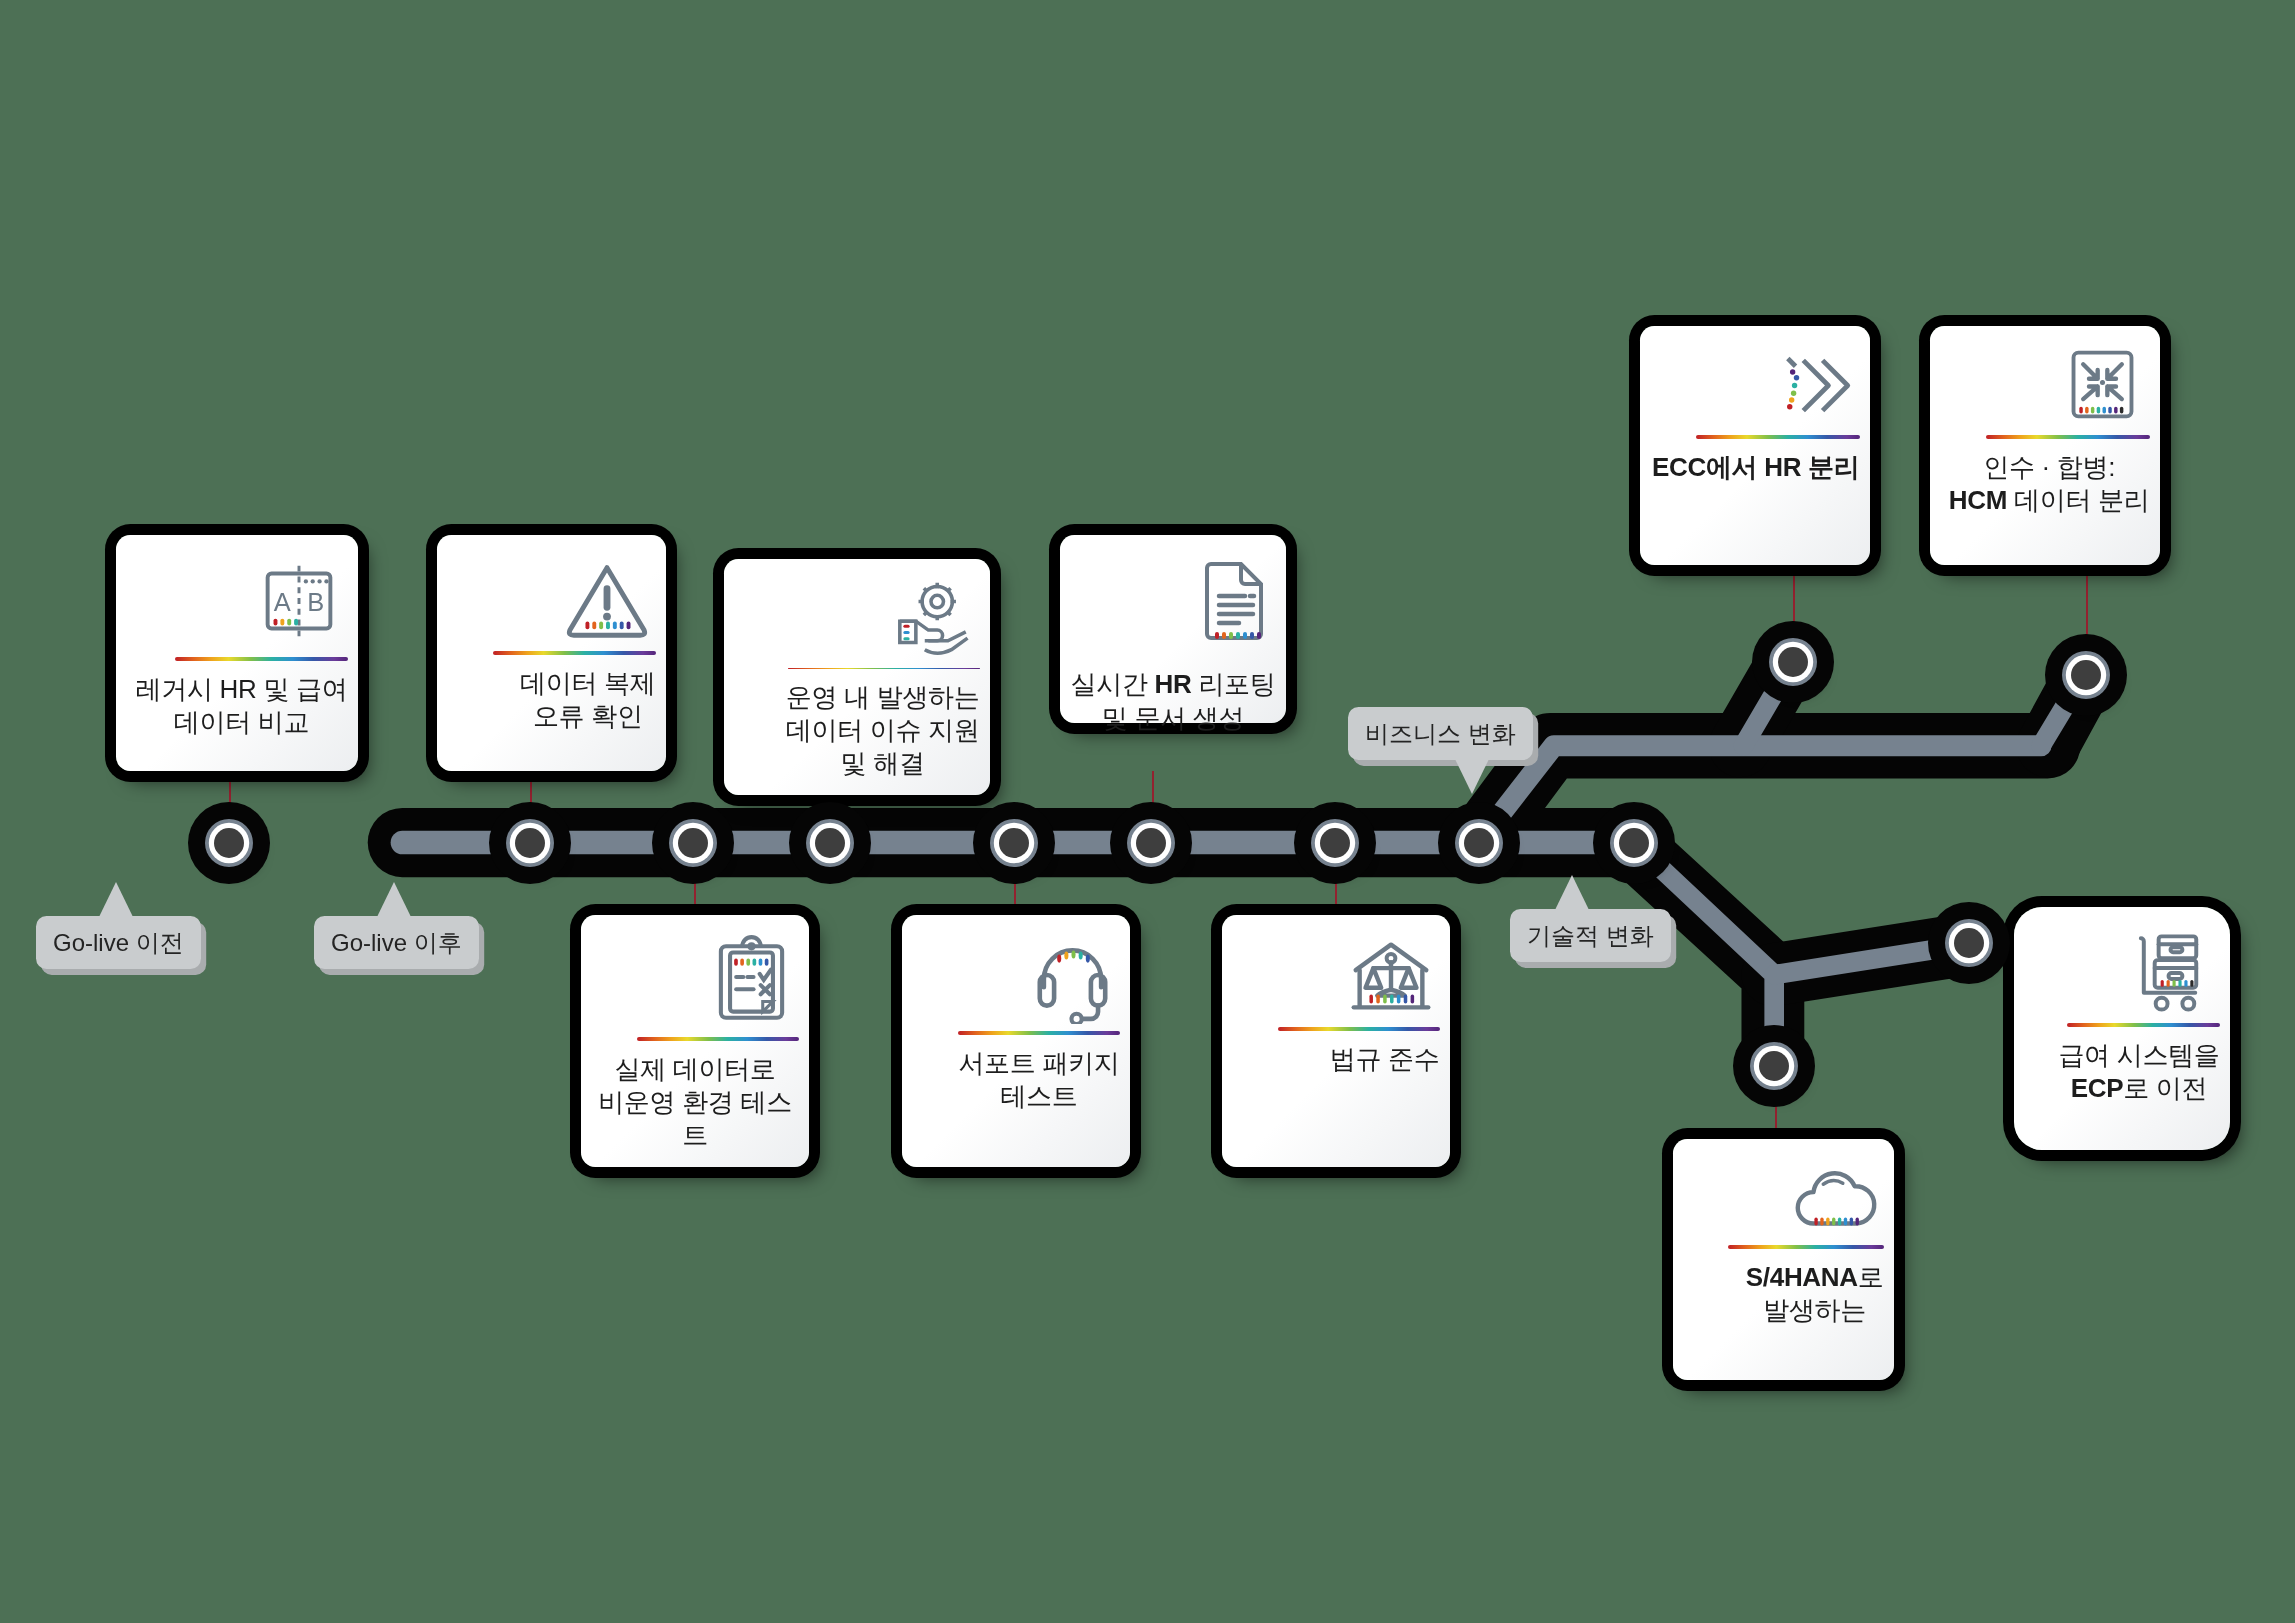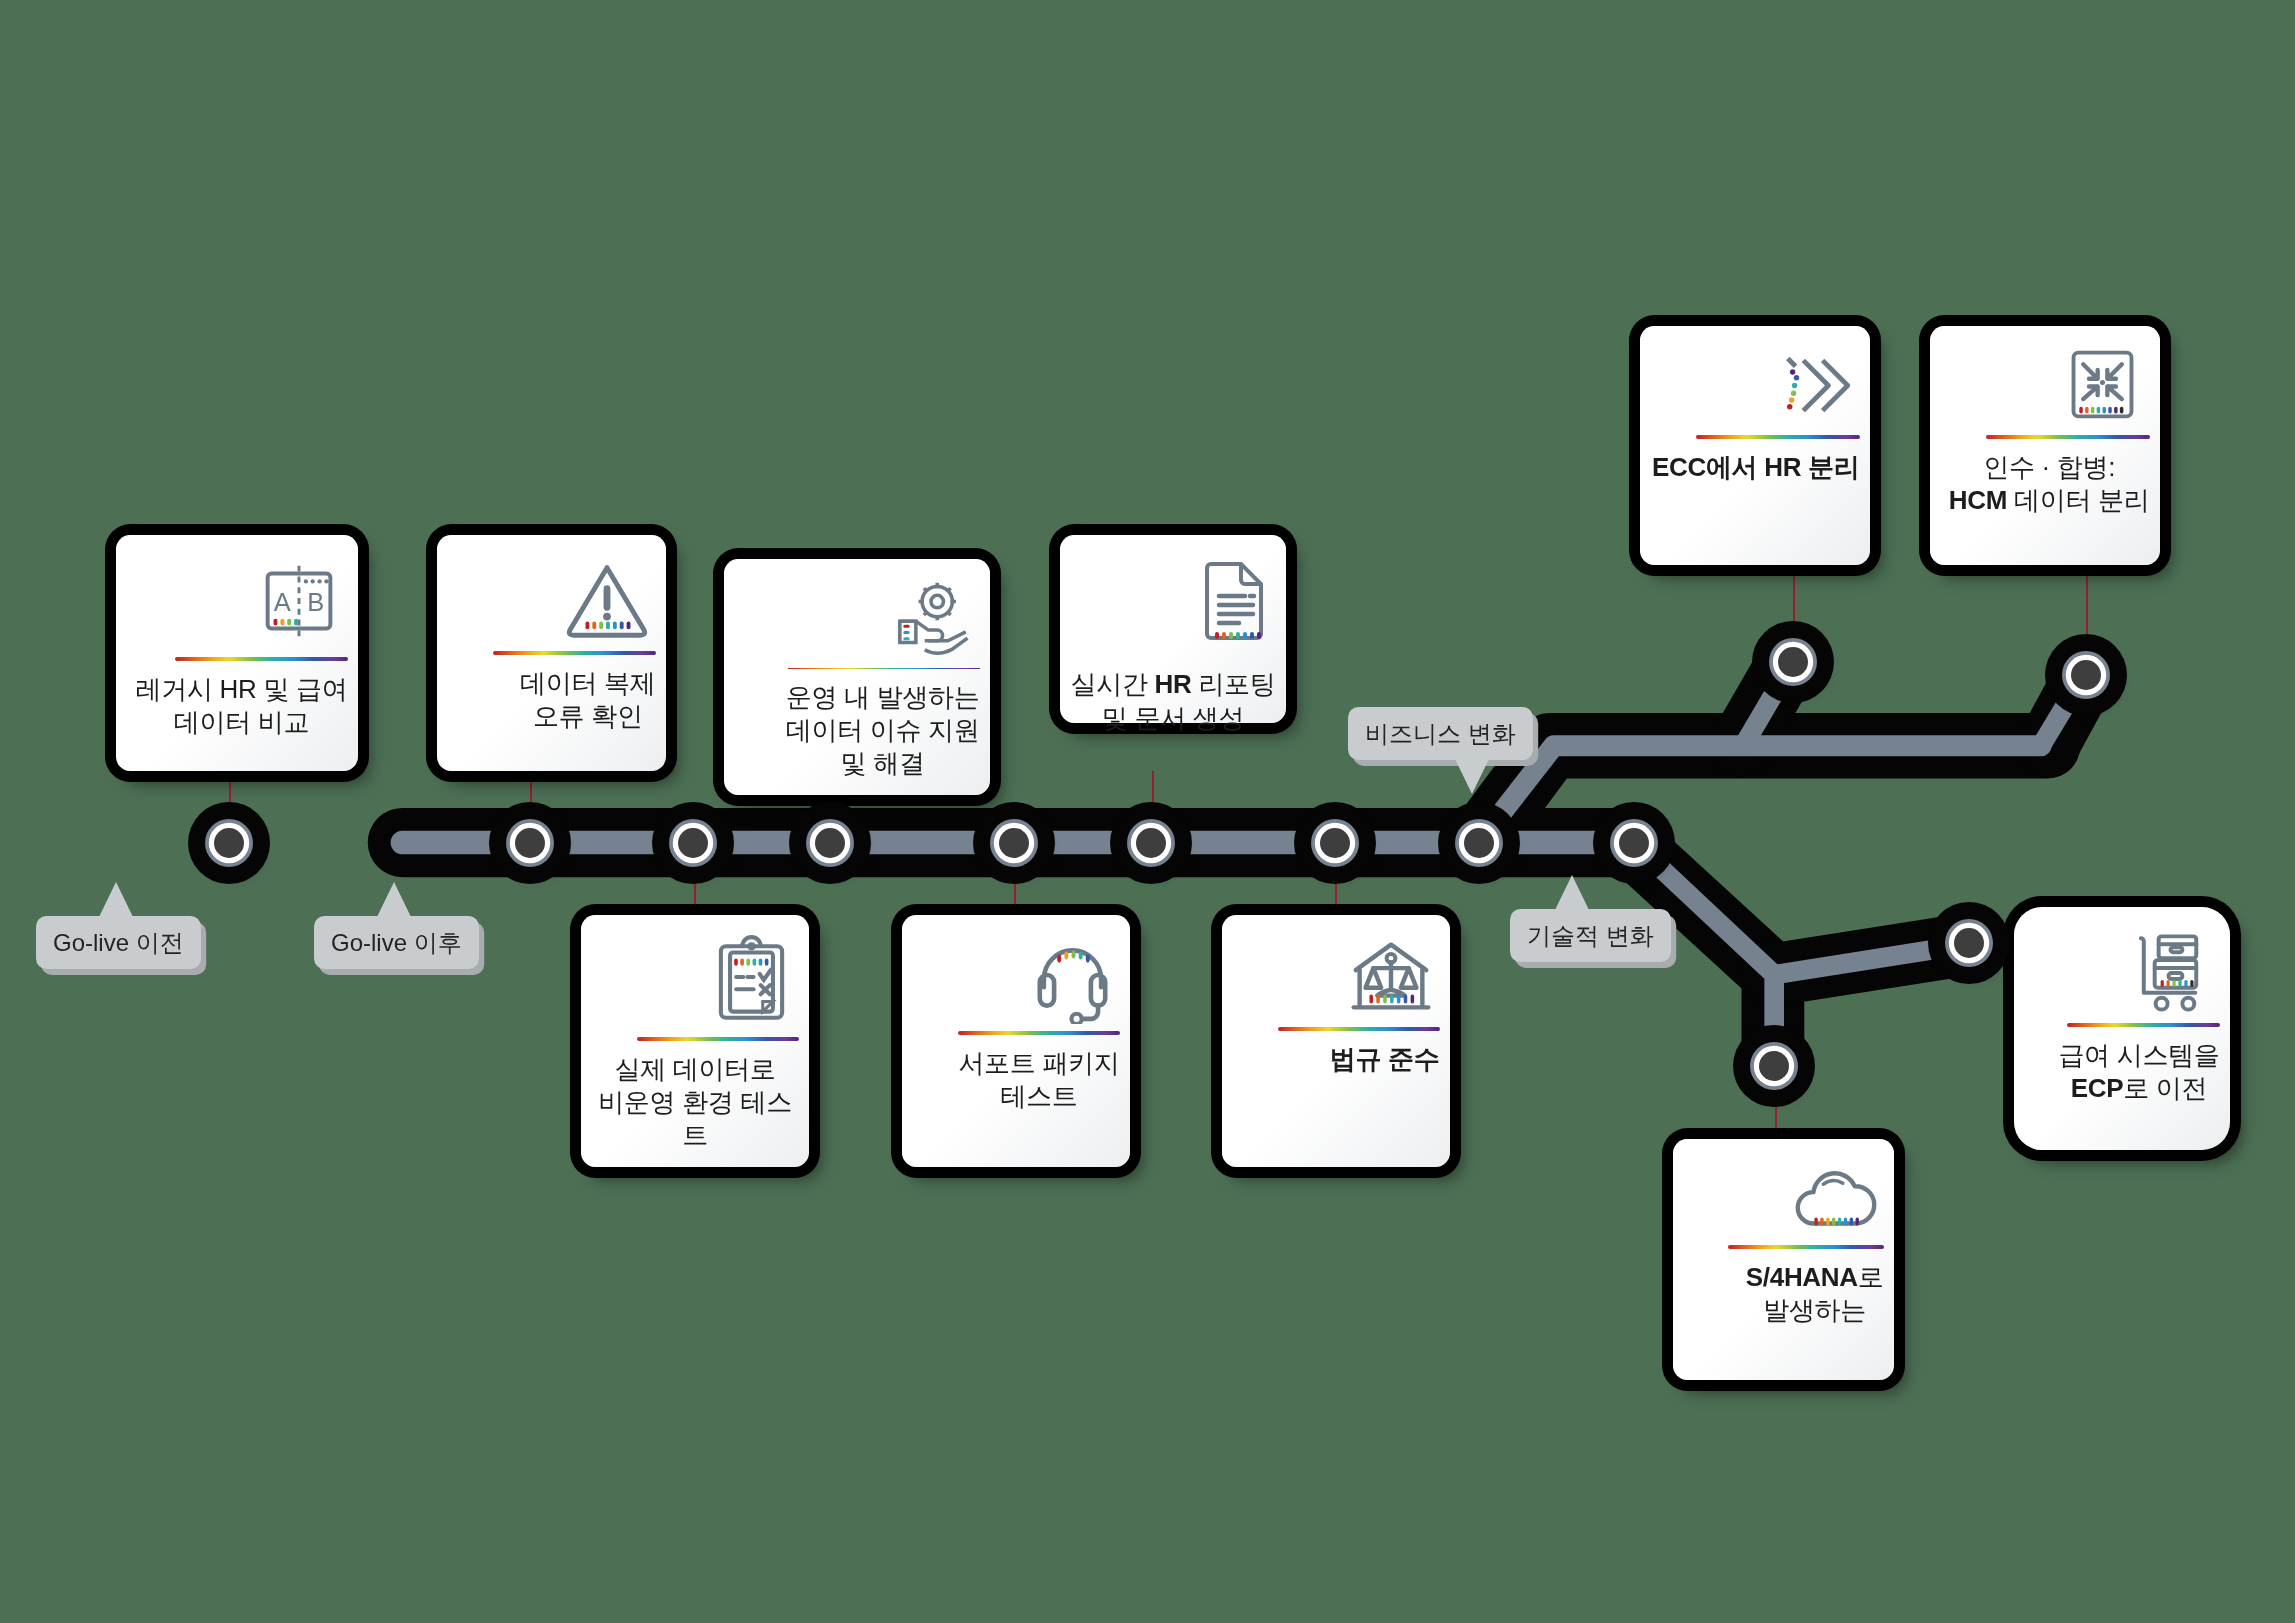--- a/index.html
+++ b/index.html
@@ -383,21 +383,21 @@
           </g>
       </svg>
     </span>
     <span class="rule"></span>
     <span class="label">
       <span>서포트 패키지</span><br>
       <span>테스트</span>
     </span>
   </div>
 
-  <div class="card" style="left:1222px; top:915px; width:228px; height:252px;font-weight:bold;">
+  <div class="card" style="left:1222px; top:915px; width:228px; height:252px;">
     <span class="icon">
       <svg width="98" height="88" viewBox="0 0 100 88">
         <g fill="none" stroke="#6c7a87" stroke-width="4.5" stroke-linejoin="round" stroke-linecap="round">
           <path d="M14 38 L50 12 L86 38"></path>
           <line x1="18" y1="38" x2="18" y2="74"></line>
           <line x1="82" y1="38" x2="82" y2="74"></line>
           <line x1="12" y1="76" x2="88" y2="76"></line>
           <line x1="50" y1="30" x2="50" y2="58"></line>
           <line x1="32" y1="36" x2="68" y2="36"></line>
           <path d="M32 36 L24 56 h16 z"></path>

